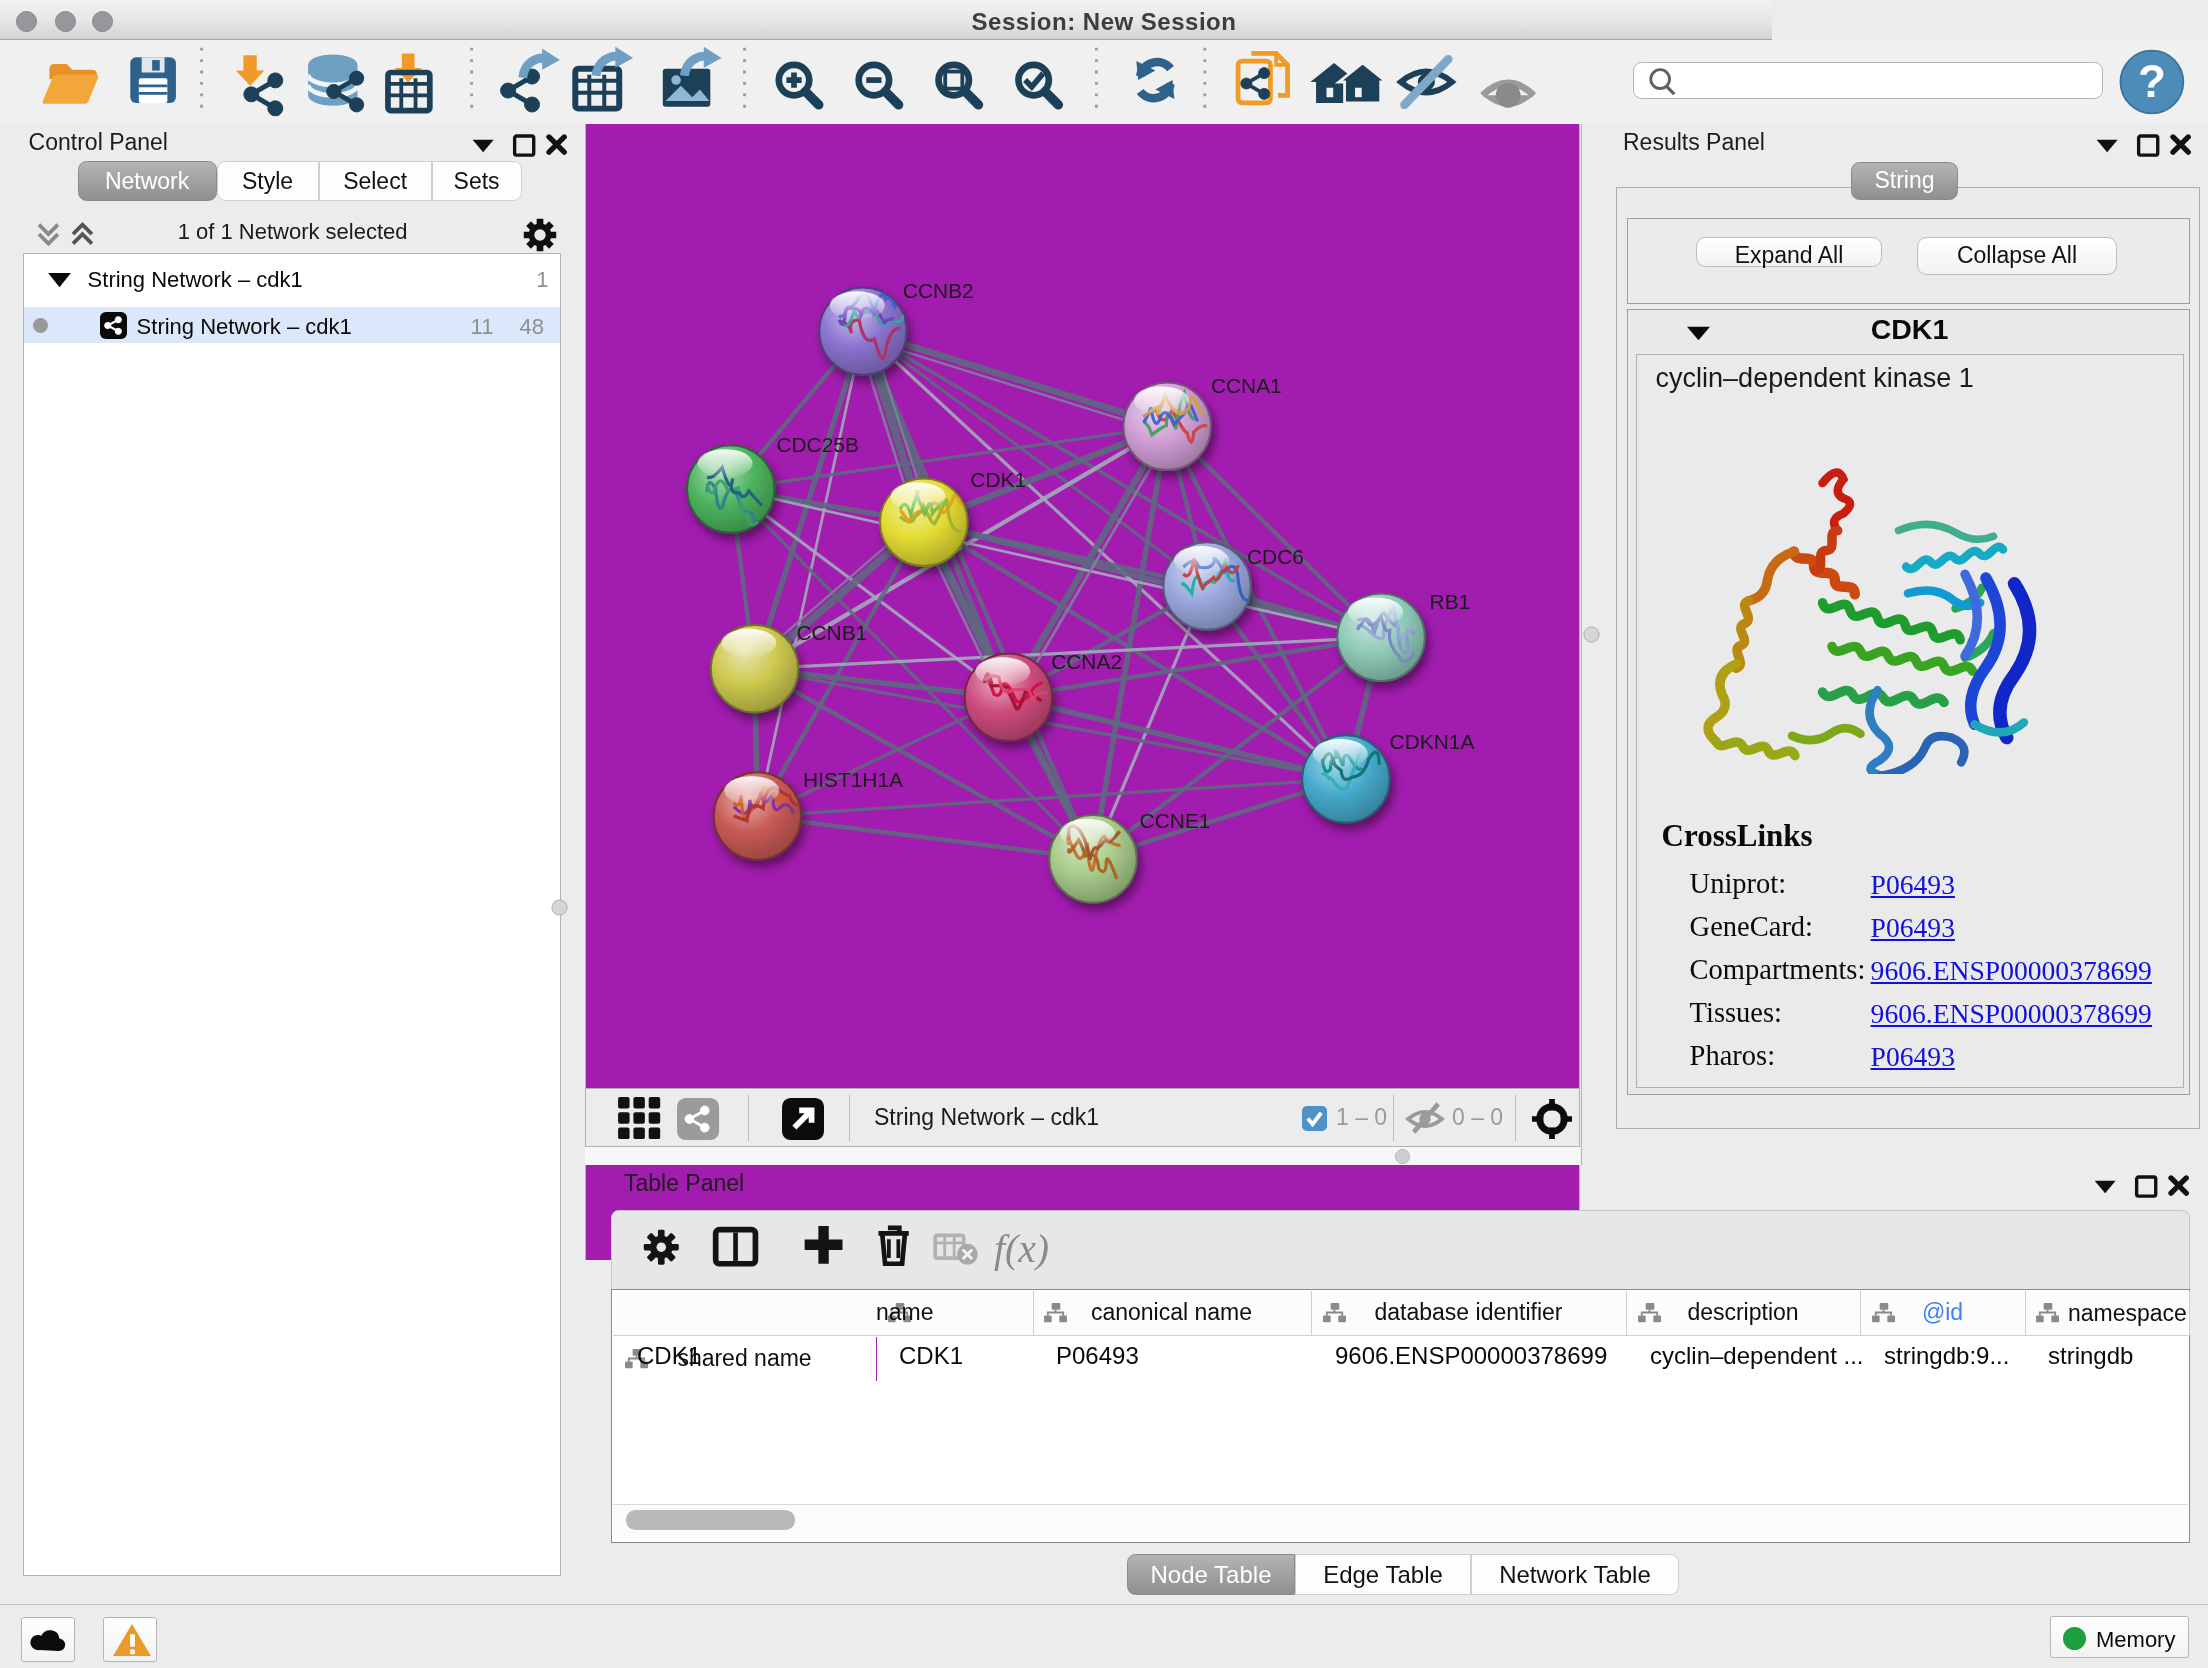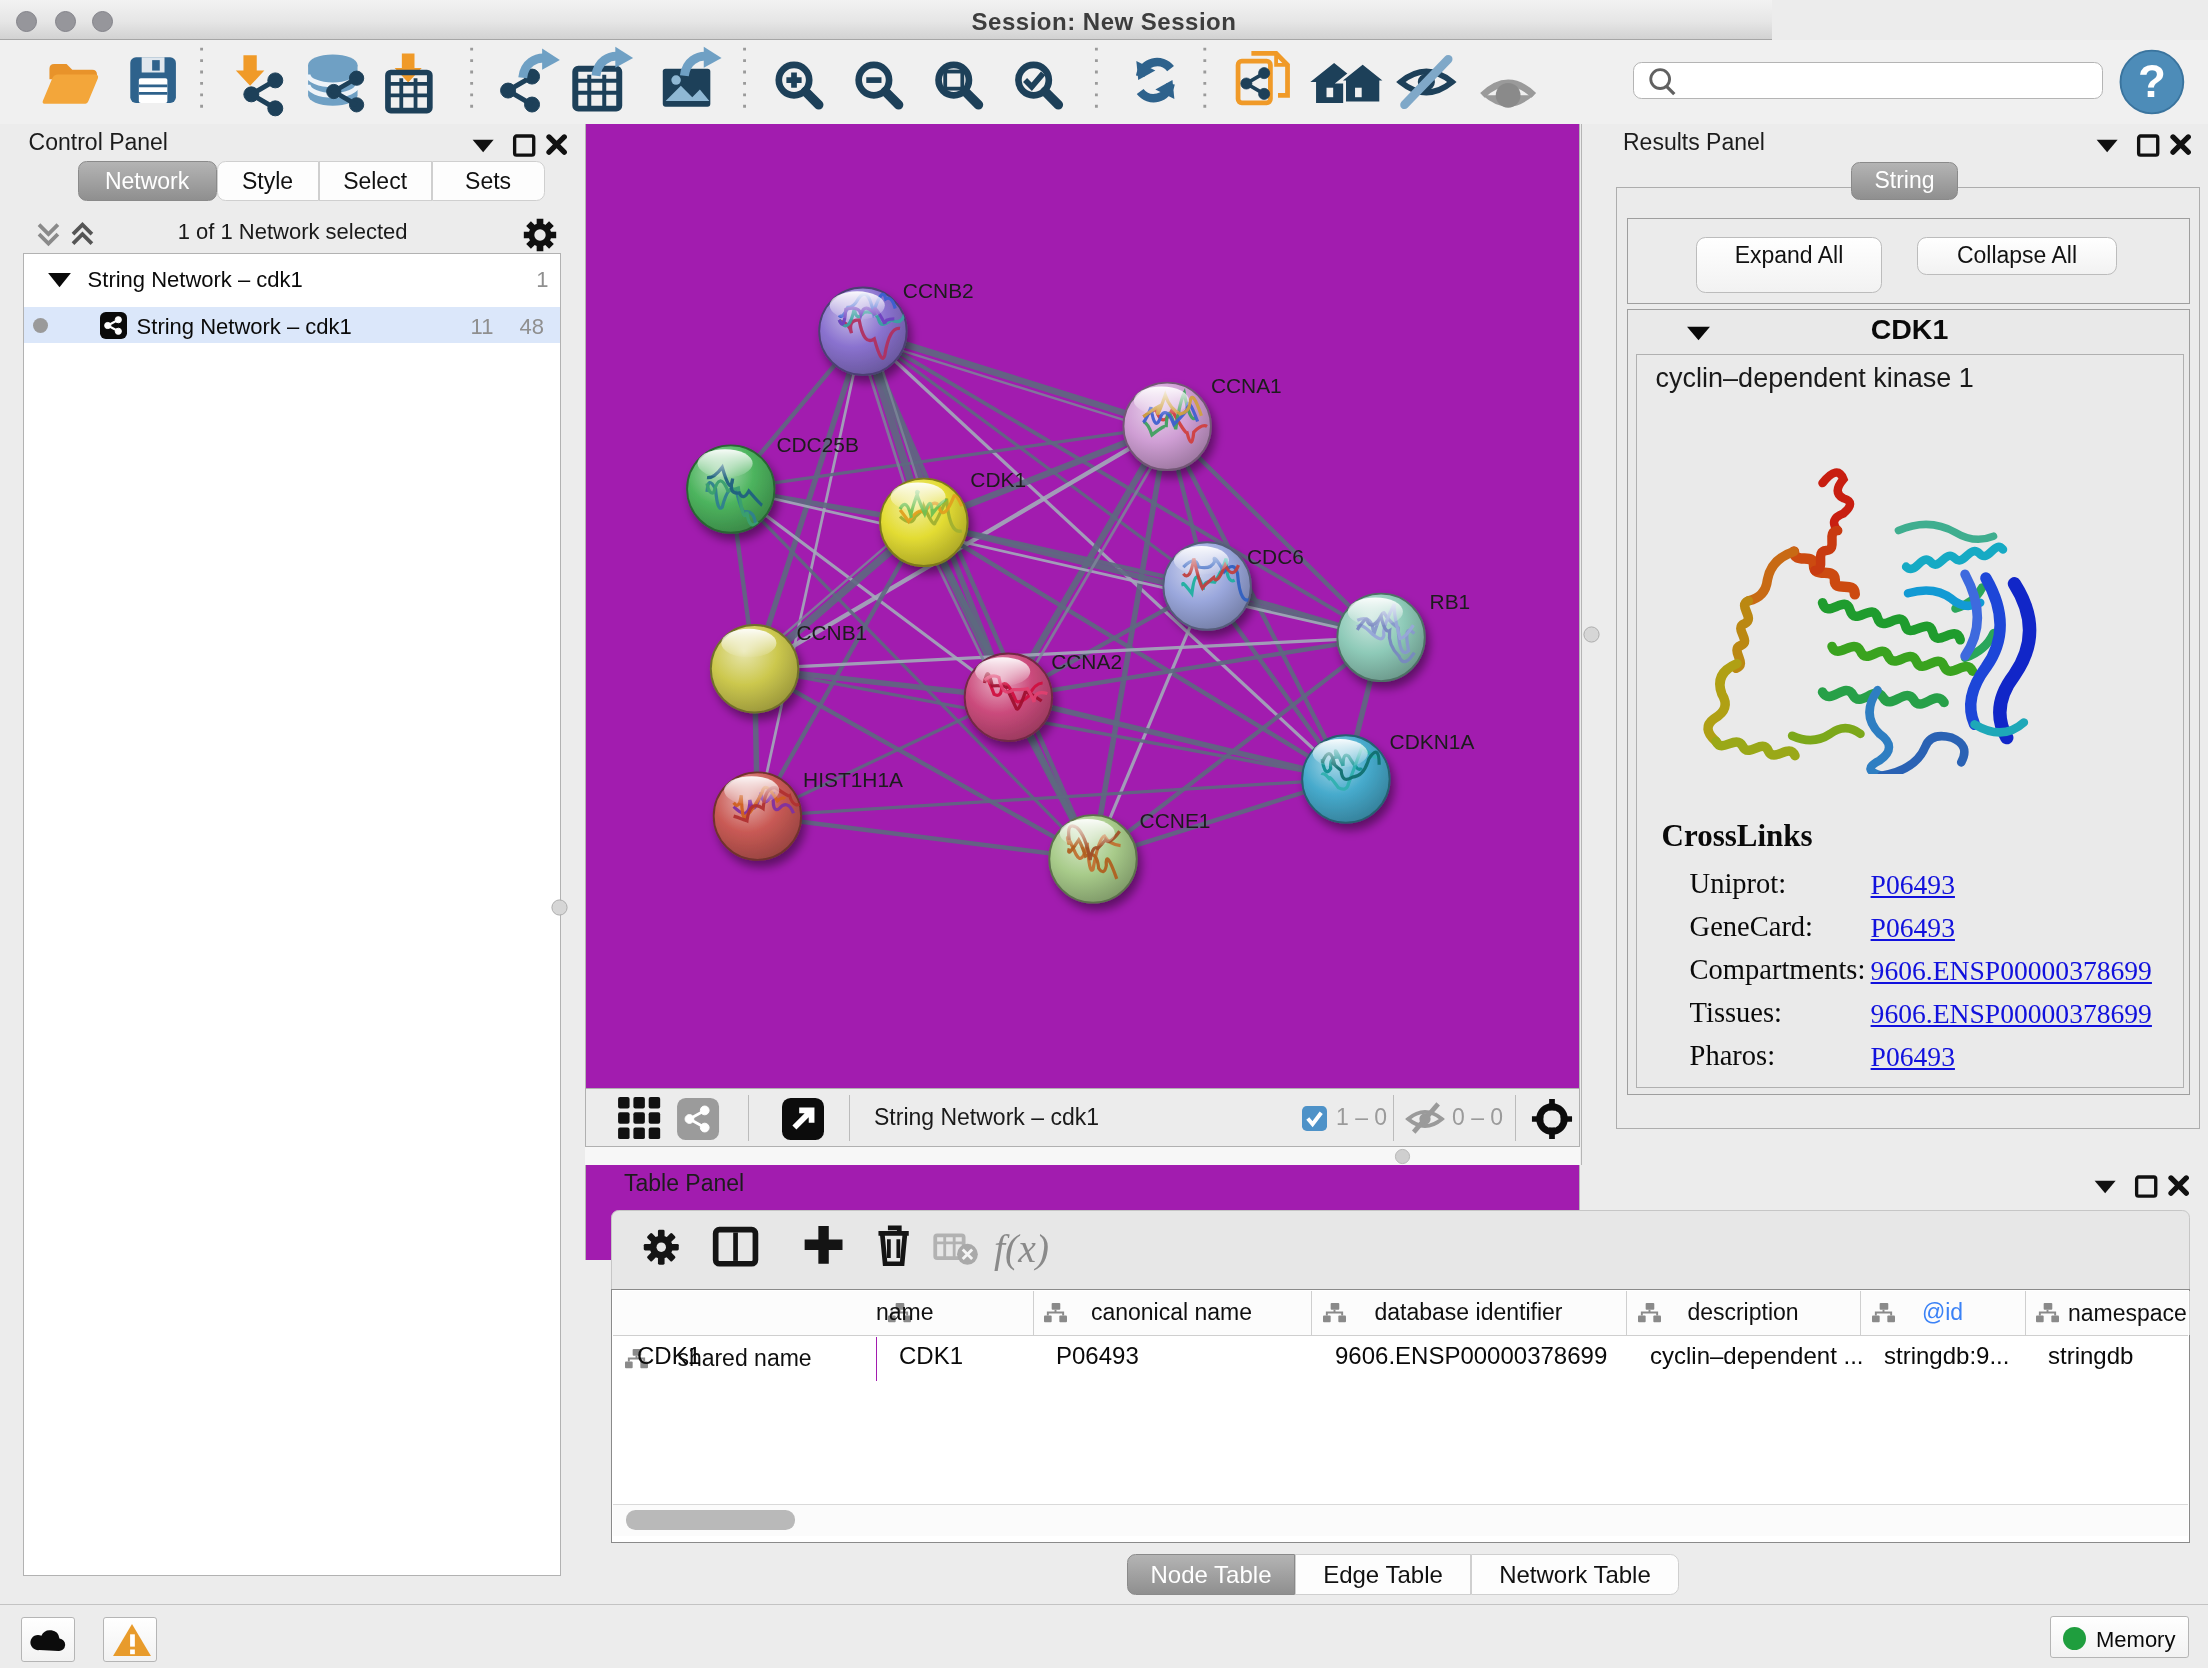--- a/index.html
+++ b/index.html
@@ -162,21 +162,21 @@
 <div class="abs" style="left:7.6px;top:124px;width:567px;height:1480px;">
 <div class="abs panel-title" style="left:21px;top:4.8px;">Control Panel</div>
 <svg class="abs" style="left:457px;top:9.5px;" width="105" height="25" viewBox="0 0 110 26">
 <path d="M8 6 L30 6 L19 19 Z" fill="#111"></path>
 <rect x="52" y="2" width="20" height="20" fill="none" stroke="#111" stroke-width="3.5" rx="2"></rect>
 <path d="M88 3 L104 19 M104 3 L88 19" stroke="#111" stroke-width="5.5" stroke-linecap="round"></path>
 </svg>
 <div class="abs tab tabsel" style="left:70px;top:37px;width:139px;height:40px;border-radius:8.6px;font-size:23px;line-height:38px;">Network</div>
 <div class="abs tab" style="left:209px;top:37px;width:102px;height:40px;border-radius:8.6px 0 0 8.6px;font-size:23px;line-height:38px;">Style</div>
 <div class="abs tab" style="left:311px;top:37px;width:113px;height:40px;font-size:23px;line-height:38px;">Select</div>
-<div class="abs tab" style="left:424px;top:37px;width:113px;height:40px;border-radius:0 8.6px 8.6px 0;font-size:23px;line-height:38px;">Sets</div>
+<div class="abs tab" style="left:424px;top:37px;width:90px;height:40px;border-radius:0 8.6px 8.6px 0;font-size:23px;line-height:38px;">Sets</div>
 <svg class="abs" style="left:27px;top:95px;" width="76" height="34" viewBox="0 0 80 36">
 <path d="M4 6 L14 16 L24 6 M4 16 L14 26 L24 16" stroke="#8a8a8a" stroke-width="4" fill="none"></path>
 <path d="M40 26 L50 16 L60 26 M40 16 L50 6 L60 16" stroke="#555" stroke-width="4" fill="none"></path>
 </svg>
 <div class="abs" style="left:95px;top:95px;width:380px;text-align:center;font-size:22px;color:#1a1a1a;">1 of 1 Network selected</div>
 <svg class="abs" style="left:512px;top:91px;" width="40" height="40" viewBox="0 0 42 42">
 <g fill="#0f0f0f">
         <circle cx="21" cy="21" r="12"></circle>
 <g stroke="#0f0f0f" stroke-width="7">
           <path d="M21 4 V38 M4 21 H38 M9 9 L33 33 M33 9 L9 33"></path>
@@ -536,21 +536,21 @@
 <div class="abs" style="left:1581px;top:124px;width:628px;height:1041px;border-left:1px solid #b5b5b5;box-sizing:border-box;">
 <div class="abs panel-title" style="left:41px;top:4.8px;">Results Panel</div>
 <svg class="abs" style="left:507px;top:9.5px;" width="105" height="25" viewBox="0 0 110 26">
 <path d="M8 6 L30 6 L19 19 Z" fill="#111"></path>
 <rect x="52" y="2" width="20" height="20" fill="none" stroke="#111" stroke-width="3.5" rx="2"></rect>
 <path d="M88 3 L104 19 M104 3 L88 19" stroke="#111" stroke-width="5.5" stroke-linecap="round"></path>
 </svg>
 <div class="abs" style="left:34px;top:63px;width:584px;height:942px;border:1px solid #adadad;background:#ebebeb;box-sizing:border-box;"></div>
 <div class="abs tabsel" style="left:269px;top:38px;width:105px;height:36px;border-radius:8.6px;font-size:23px;line-height:34px;text-align:center;">String</div>
 <div class="abs" style="left:45px;top:94px;width:563px;height:86px;border:1px solid #9e9e9e;box-sizing:border-box;">
-  <div class="abs btn" style="left:68px;top:18px;width:186px;height:56px;font-size:23px;line-height:35px;">Expand All</div>
+  <div class="abs btn" style="left:68px;top:18px;width:186px;height:30px;font-size:23px;line-height:35px;">Expand All</div>
   <div class="abs btn" style="left:289px;top:18px;width:200px;height:38px;font-size:23px;line-height:35px;">Collapse All</div>
 </div>
 <div class="abs" style="left:45px;top:185px;width:563px;height:786px;border:1px solid #9e9e9e;background:#e9e9e9;box-sizing:border-box;">
   <svg class="abs" style="left:57px;top:14.3px" width="27" height="21" viewBox="0 0 28 22">
         <path d="M2 3 L26 3 L14 17 Z" fill="#0a0a0a"></path>
       </svg>
   <div class="abs" style="left:0;top:2.9px;width:563px;text-align:center;font-size:28.5px;font-weight:bold;color:#0a0a0a;">CDK1</div>
   <div class="abs" style="left:7.6px;top:44px;width:548px;height:734px;border:1px solid #b0b0b0;background:#eaeaea;box-sizing:border-box;">
     <div class="abs" style="left:19px;top:7.6px;font-size:27px;color:#1a1a1a;">cyclin–dependent kinase 1</div>
     <svg class="abs" style="left:43px;top:105px" width="361" height="314" viewBox="0 0 380 330">

